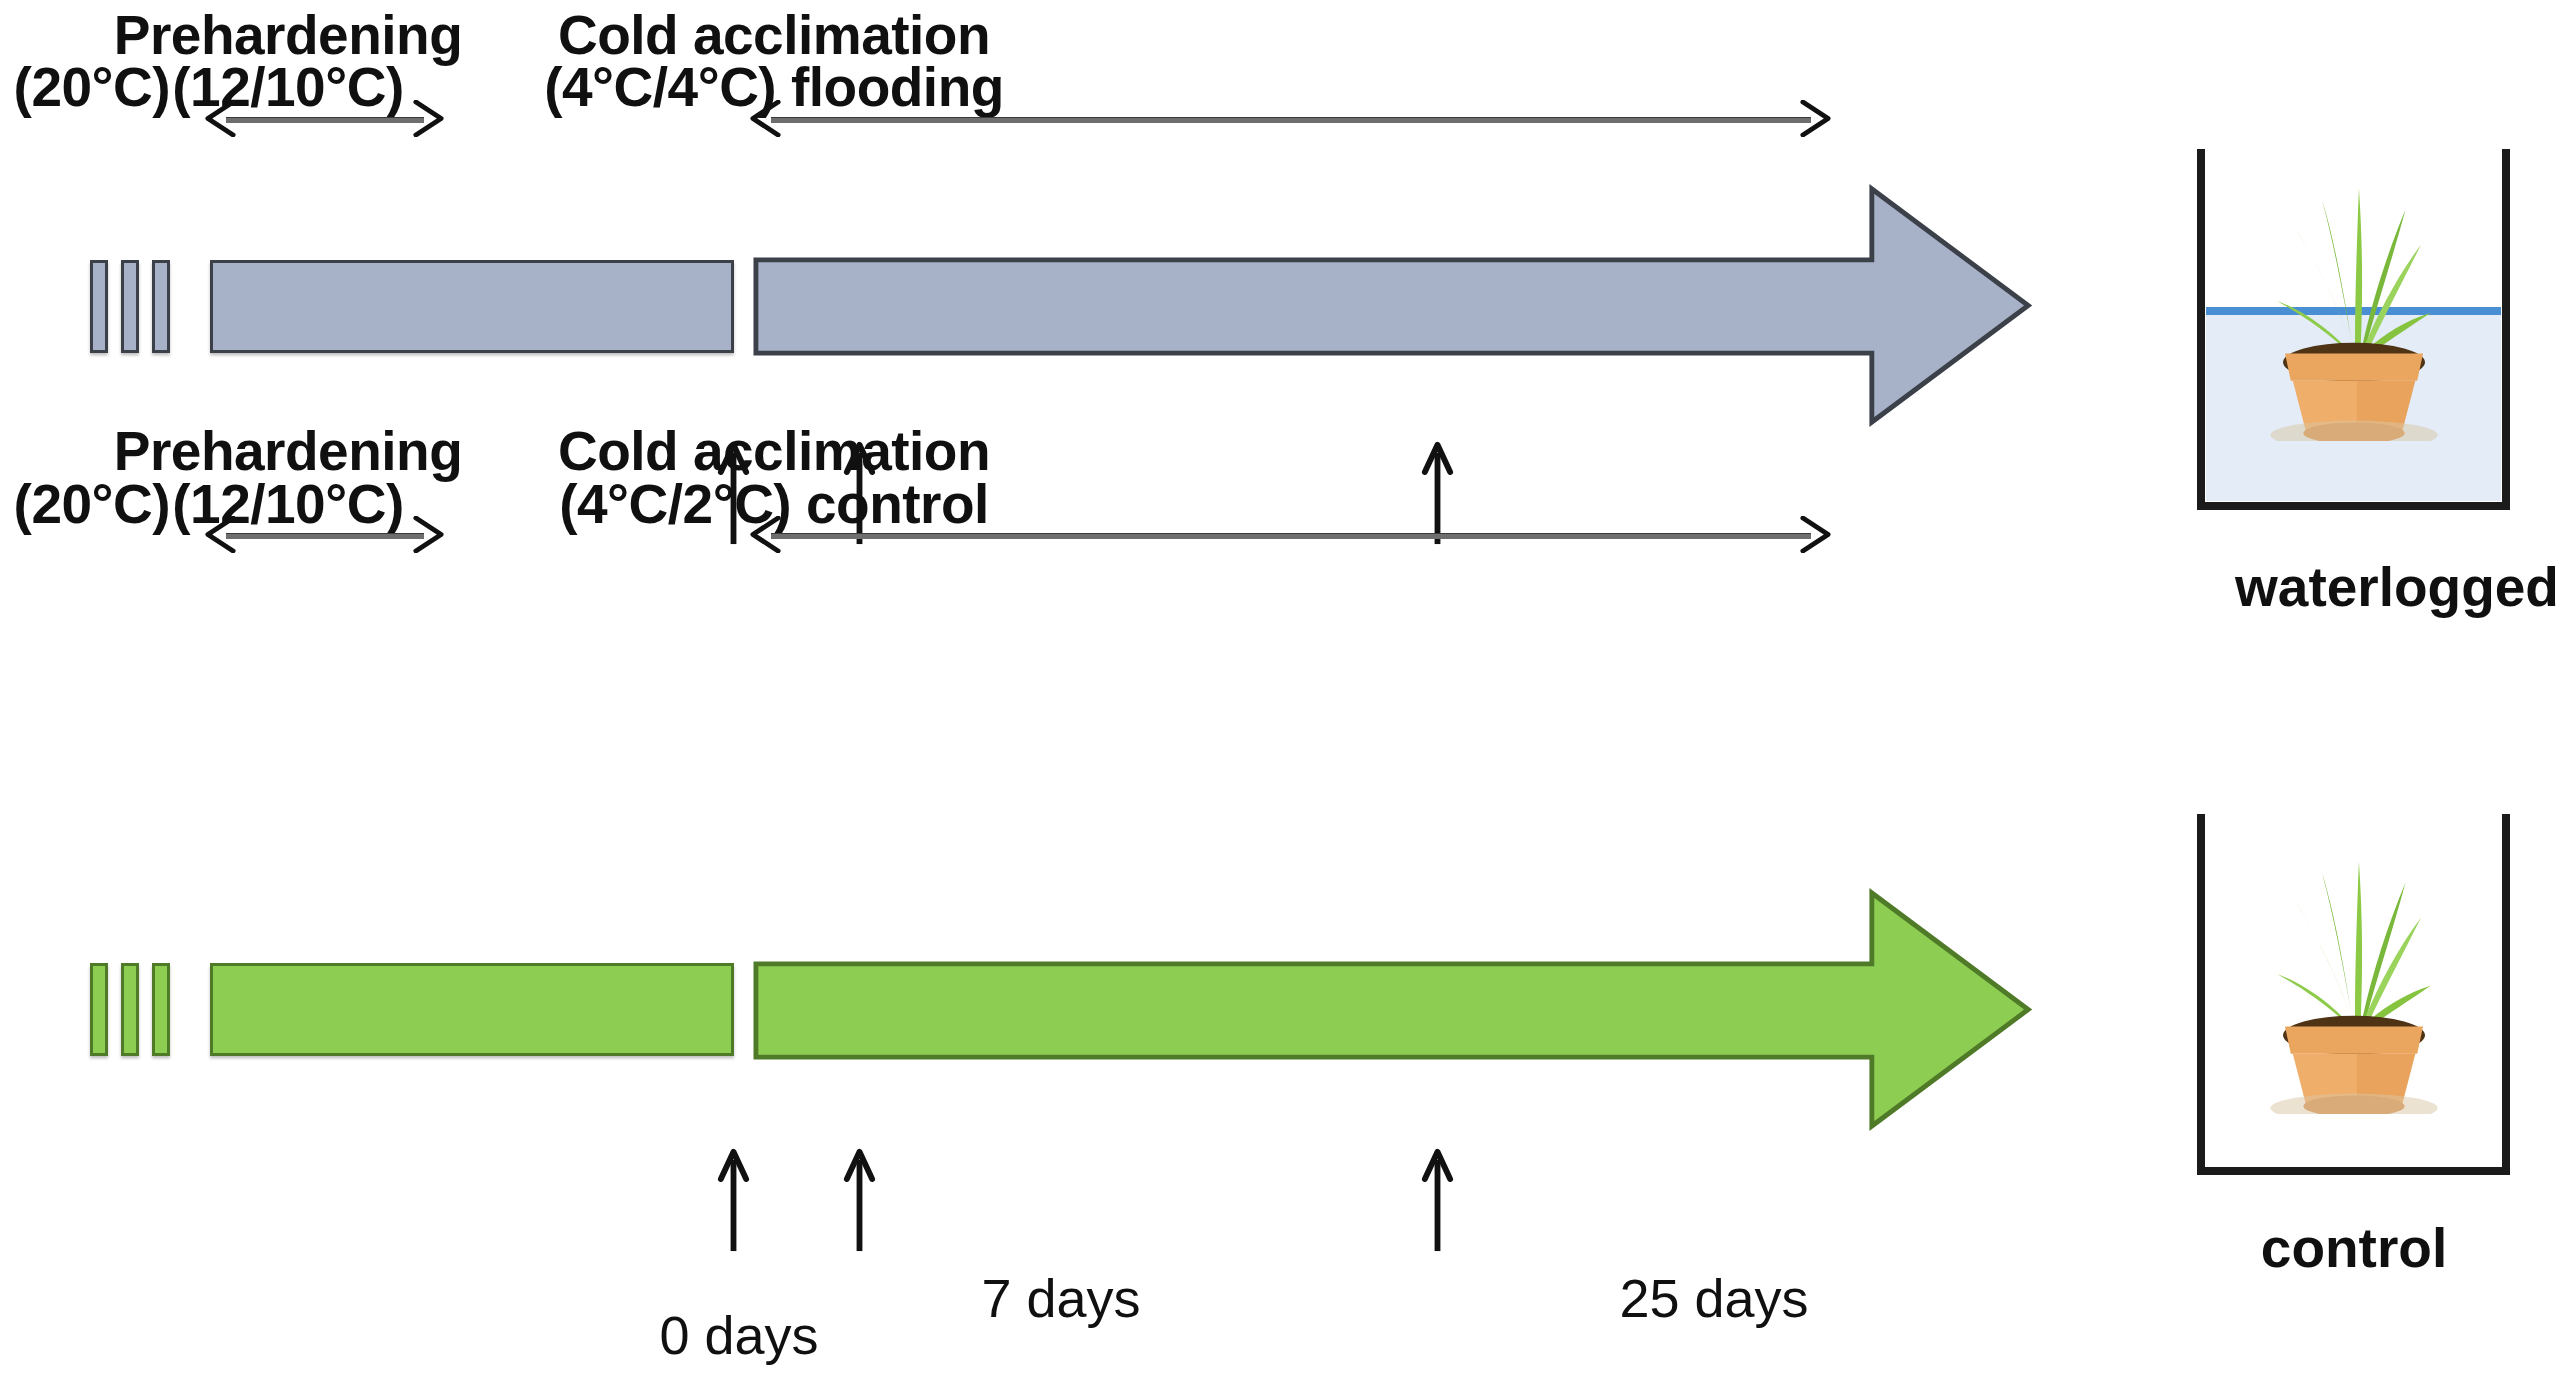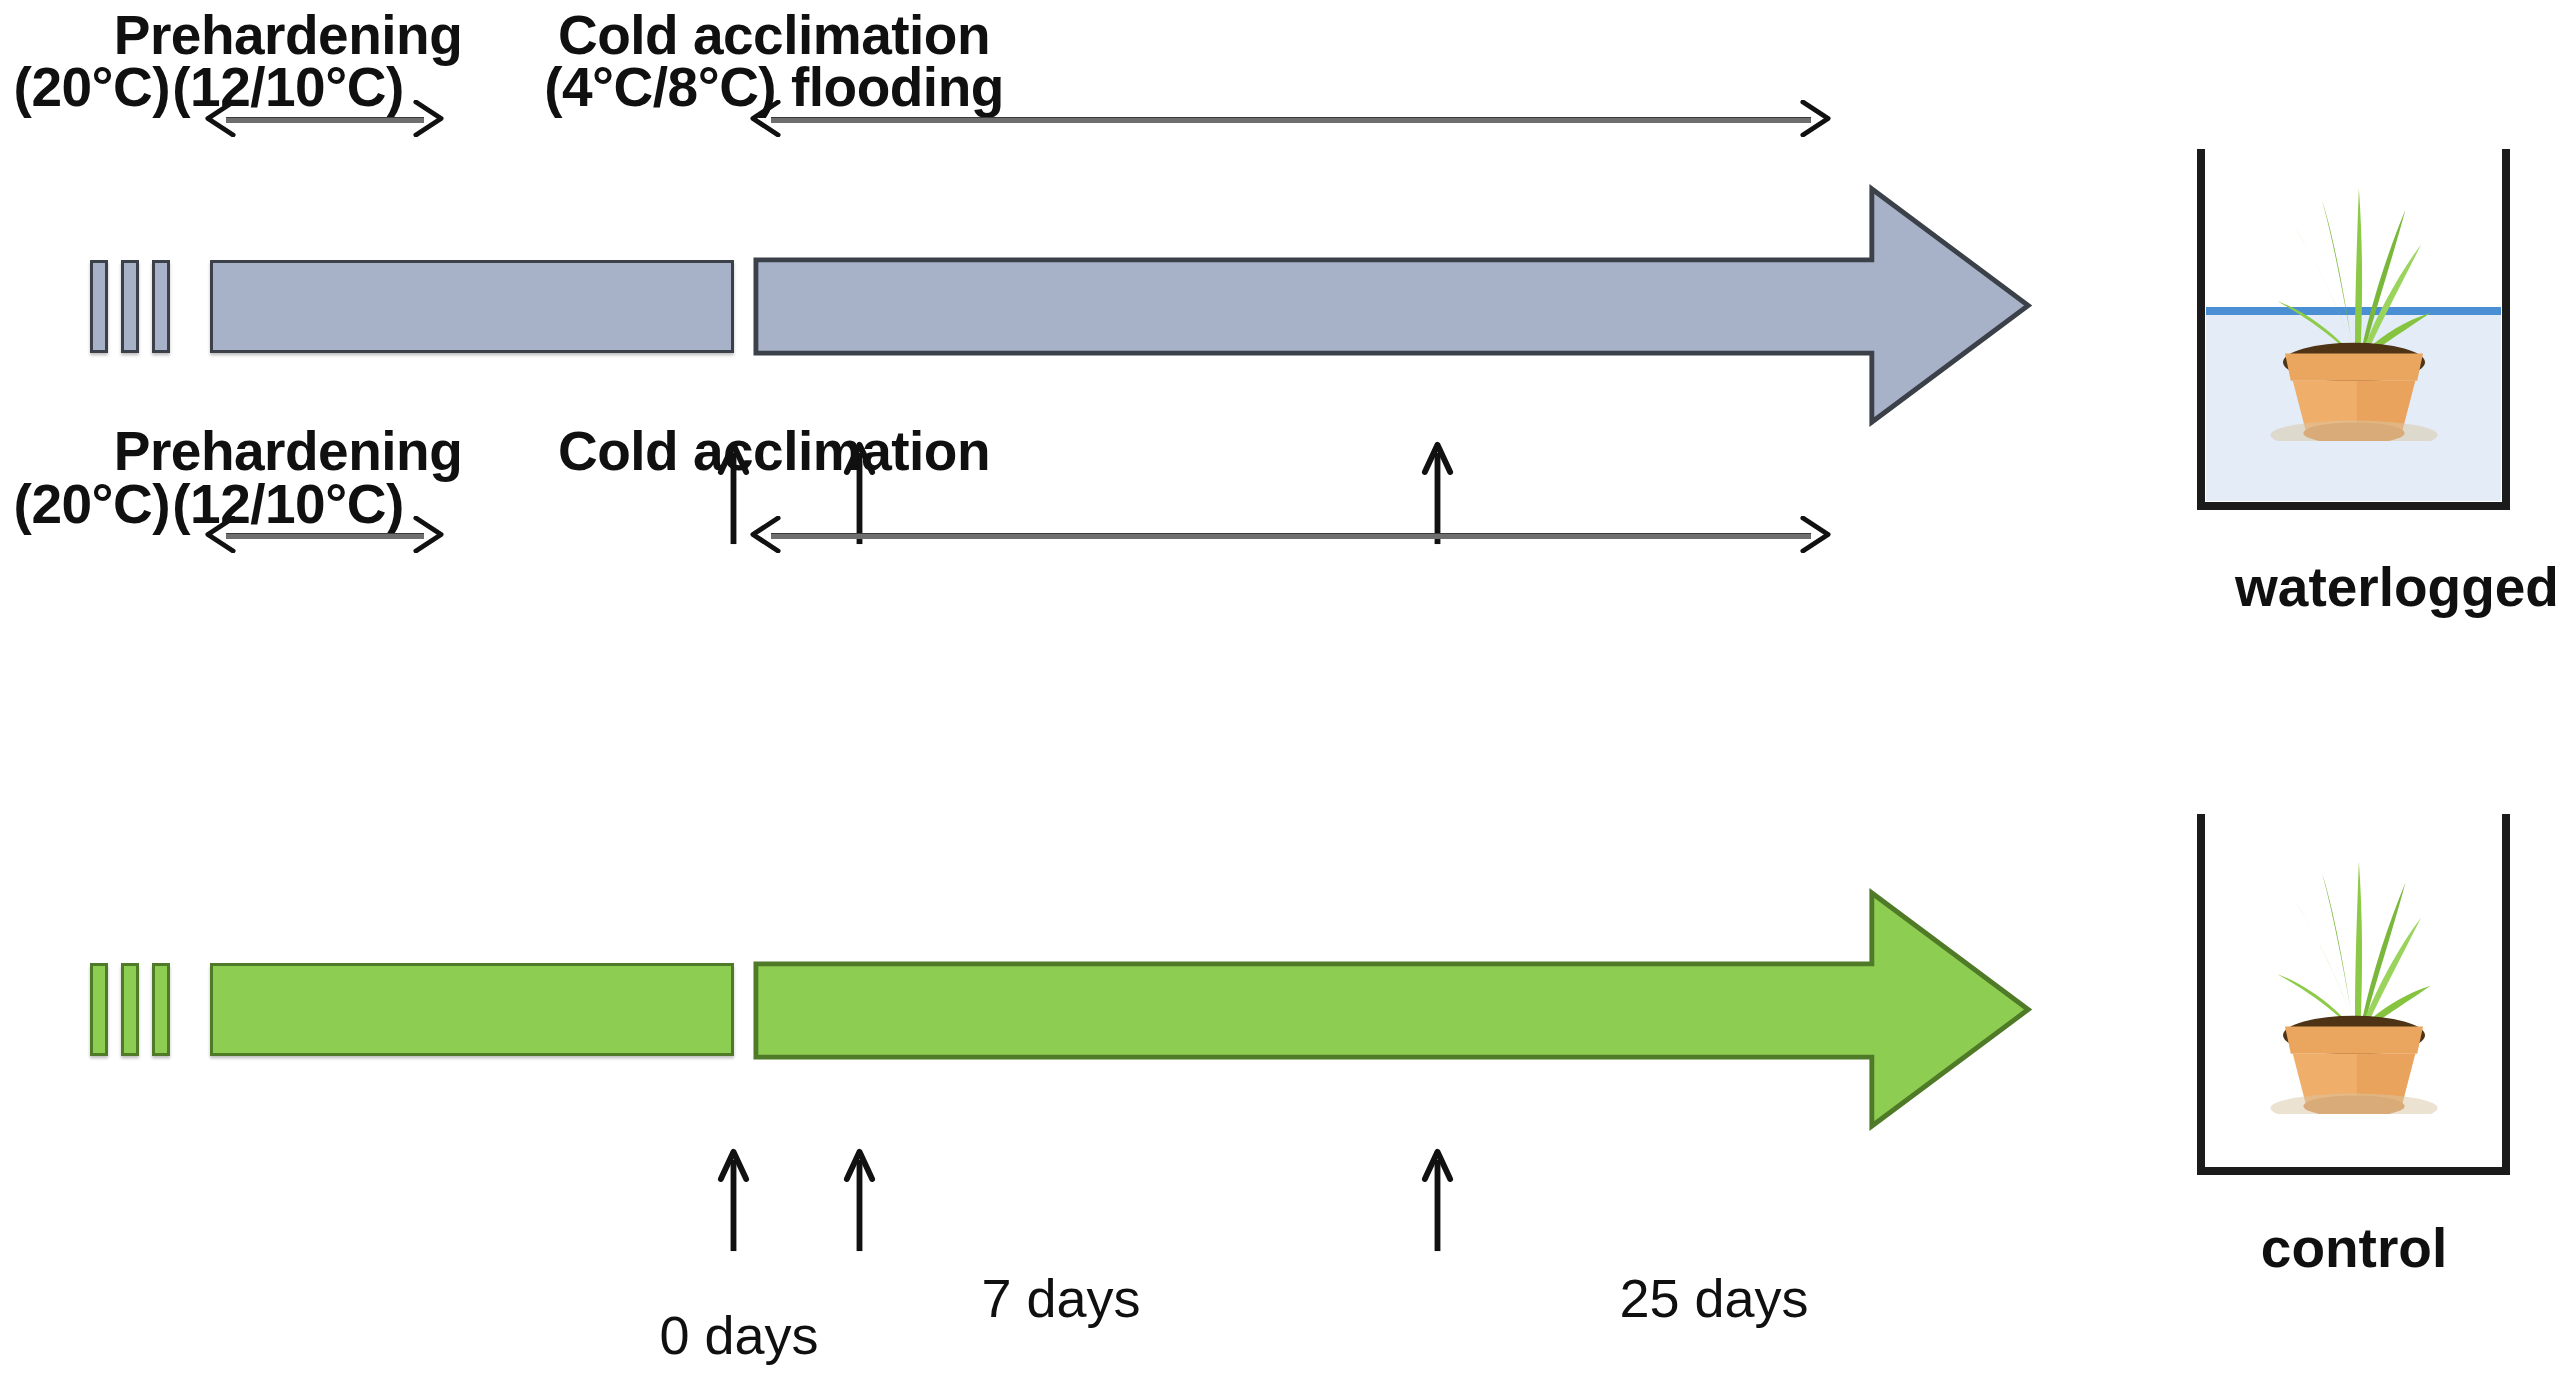--- a/index.html
+++ b/index.html
@@ -95,21 +95,21 @@
 <div class="stage">
 
   <div class="lbl" style="left:13.6px;top:55px;">(20°C)</div>
 
   <div class="lbl center" style="left:288px;top:2.9px;">Prehardening</div>
 
   <div class="lbl center" style="left:288px;top:55px;">(12/10°C)</div>
 
   <div class="lbl center" style="left:774px;top:2.9px;">Cold acclimation</div>
 
-  <div class="lbl center" style="left:774px;top:55px;">(4°C/8°C) flooding</div>
+  <div class="lbl center" style="left:774px;top:55px;">(4°C/4°C) flooding</div>
 
   <div class="dim" style="left:208px;top:114px;width:233px;">
     <div class="line"></div>
     <svg class="tipL" viewBox="0 0 34 38">
       <polyline points="30,2 4,19 30,36" fill="none" stroke="#111" stroke-width="5" stroke-linecap="round" stroke-linejoin="round"></polyline>
     </svg>
     <svg class="tipR" viewBox="0 0 34 38">
       <polyline points="4,2 30,19 4,36" fill="none" stroke="#111" stroke-width="5" stroke-linecap="round" stroke-linejoin="round"></polyline>
     </svg>
   </div>
@@ -177,20 +177,21 @@
   <div class="caption" style="left:2354px;top:557px;margin-left:43px;">waterlogged</div>
 
   <div class="lbl" style="left:13.6px;top:472px;">(20°C)</div>
 
   <div class="lbl center" style="left:288px;top:419px;">Prehardening</div>
 
   <div class="lbl center" style="left:288px;top:472px;">(12/10°C)</div>
 
   <div class="lbl center" style="left:774px;top:419px;">Cold acclimation</div>
 
+  <div class="lbl center" style="left:774px;top:472px;">(4°C/2°C) control</div>
 
   <div class="dim" style="left:208px;top:530px;width:233px;">
     <div class="line"></div>
     <svg class="tipL" viewBox="0 0 34 38">
       <polyline points="30,2 4,19 30,36" fill="none" stroke="#111" stroke-width="5" stroke-linecap="round" stroke-linejoin="round"></polyline>
     </svg>
     <svg class="tipR" viewBox="0 0 34 38">
       <polyline points="4,2 30,19 4,36" fill="none" stroke="#111" stroke-width="5" stroke-linecap="round" stroke-linejoin="round"></polyline>
     </svg>
   </div>

